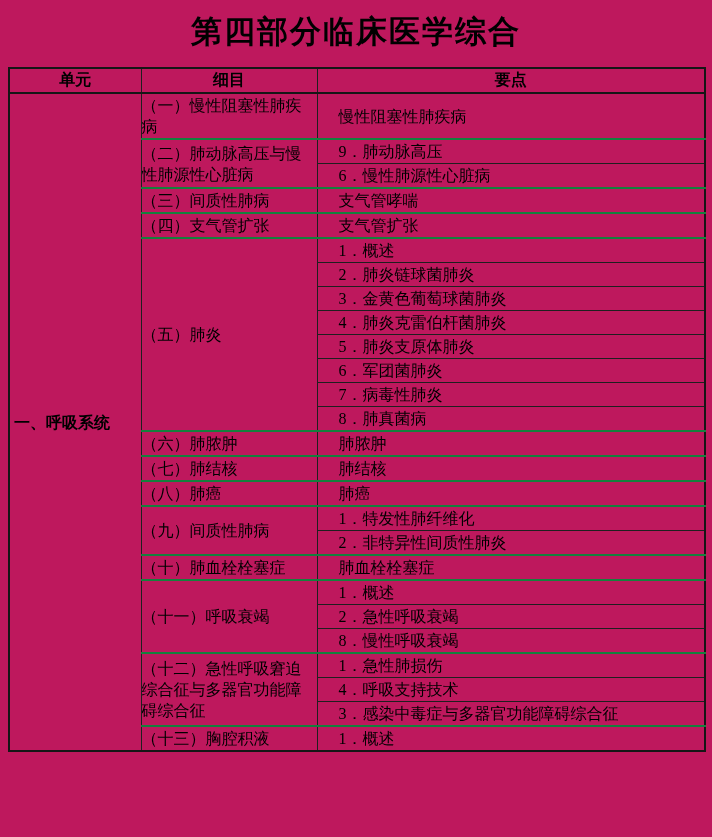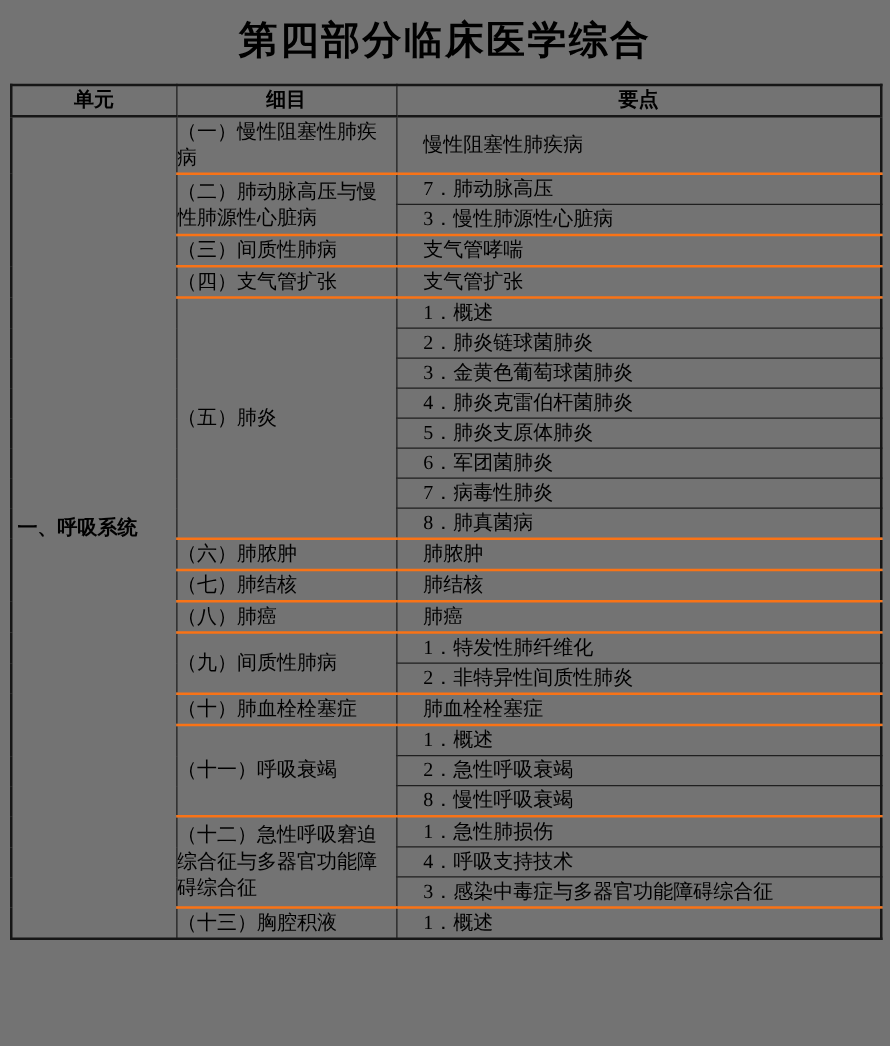--- a/index.html
+++ b/index.html
@@ -7,21 +7,21 @@
   body {
     font-family: "Liberation Serif", "DejaVu Serif", serif;
     background: #ffffff;
     color: #000000;
   }
   .page {
     position: relative;
     width: 712px;
     height: 837px;
     overflow: hidden;
-    background: #737373;
+    background: #be185d;
   }
   .doc-title {
     margin: 12px 0 0 0;
     text-align: center;
     font-size: 31px;
     font-weight: bold;
     letter-spacing: 2px;
     line-height: 40px;
   }
   .intro {
@@ -58,21 +58,21 @@
   }
   td.unit-cell {
     font-weight: bold;
     padding-left: 4px;
   }
   td.item-cell { padding-left: 0; }
   td.point-cell {
     height: 23.5px;
     padding-left: 21px;
   }
-  tr.group-start td { border-top: 2px solid #f97316; }
+  tr.group-start td { border-top: 2px solid #15803d; }
 </style>
 </head>
 <body>
 
 <div class="page">
 
   <h1 class="doc-title">第四部分临床医学综合</h1>
 
 
   <table class="syllabus">
@@ -89,24 +89,24 @@
       </tr>
     </thead>
     <tbody>
         <tr>
           <td rowspan="26" class="unit-cell">一、呼吸系统</td>
           <td rowspan="1" class="item-cell">（一）慢性阻塞性肺疾病</td>
           <td class="point-cell">慢性阻塞性肺疾病</td>
         </tr>
         <tr class="group-start">
           <td rowspan="2" class="item-cell">（二）肺动脉高压与慢性肺源性心脏病</td>
-          <td class="point-cell">7．肺动脉高压</td>
+          <td class="point-cell">9．肺动脉高压</td>
         </tr>
         <tr>
-          <td class="point-cell">3．慢性肺源性心脏病</td>
+          <td class="point-cell">6．慢性肺源性心脏病</td>
         </tr>
         <tr class="group-start">
           <td rowspan="1" class="item-cell">（三）间质性肺病</td>
           <td class="point-cell">支气管哮喘</td>
         </tr>
         <tr class="group-start">
           <td rowspan="1" class="item-cell">（四）支气管扩张</td>
           <td class="point-cell">支气管扩张</td>
         </tr>
         <tr class="group-start">

